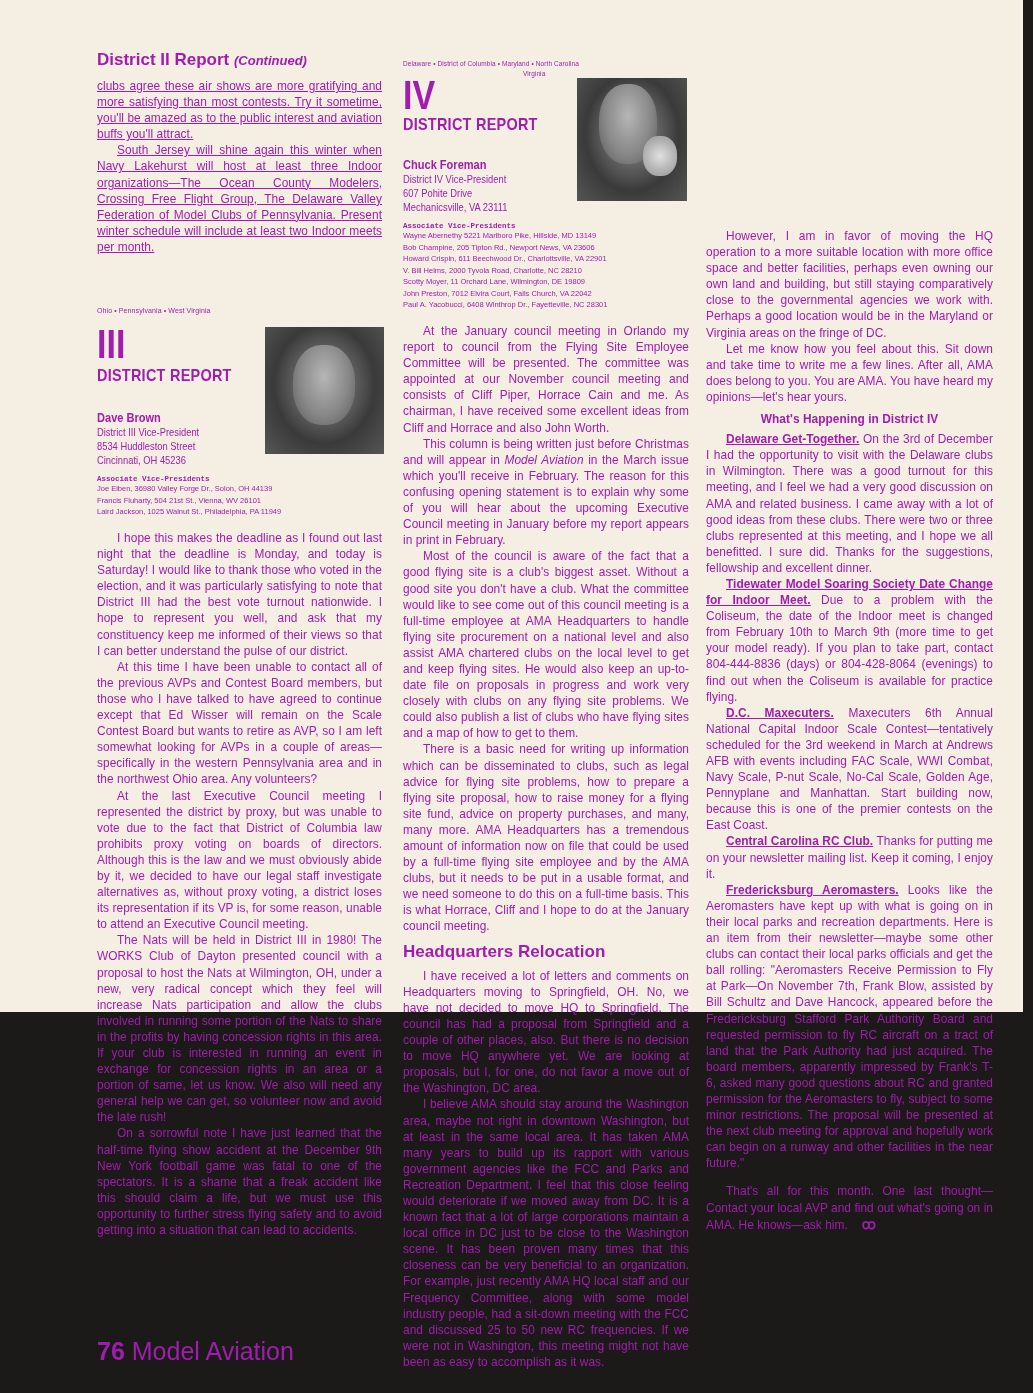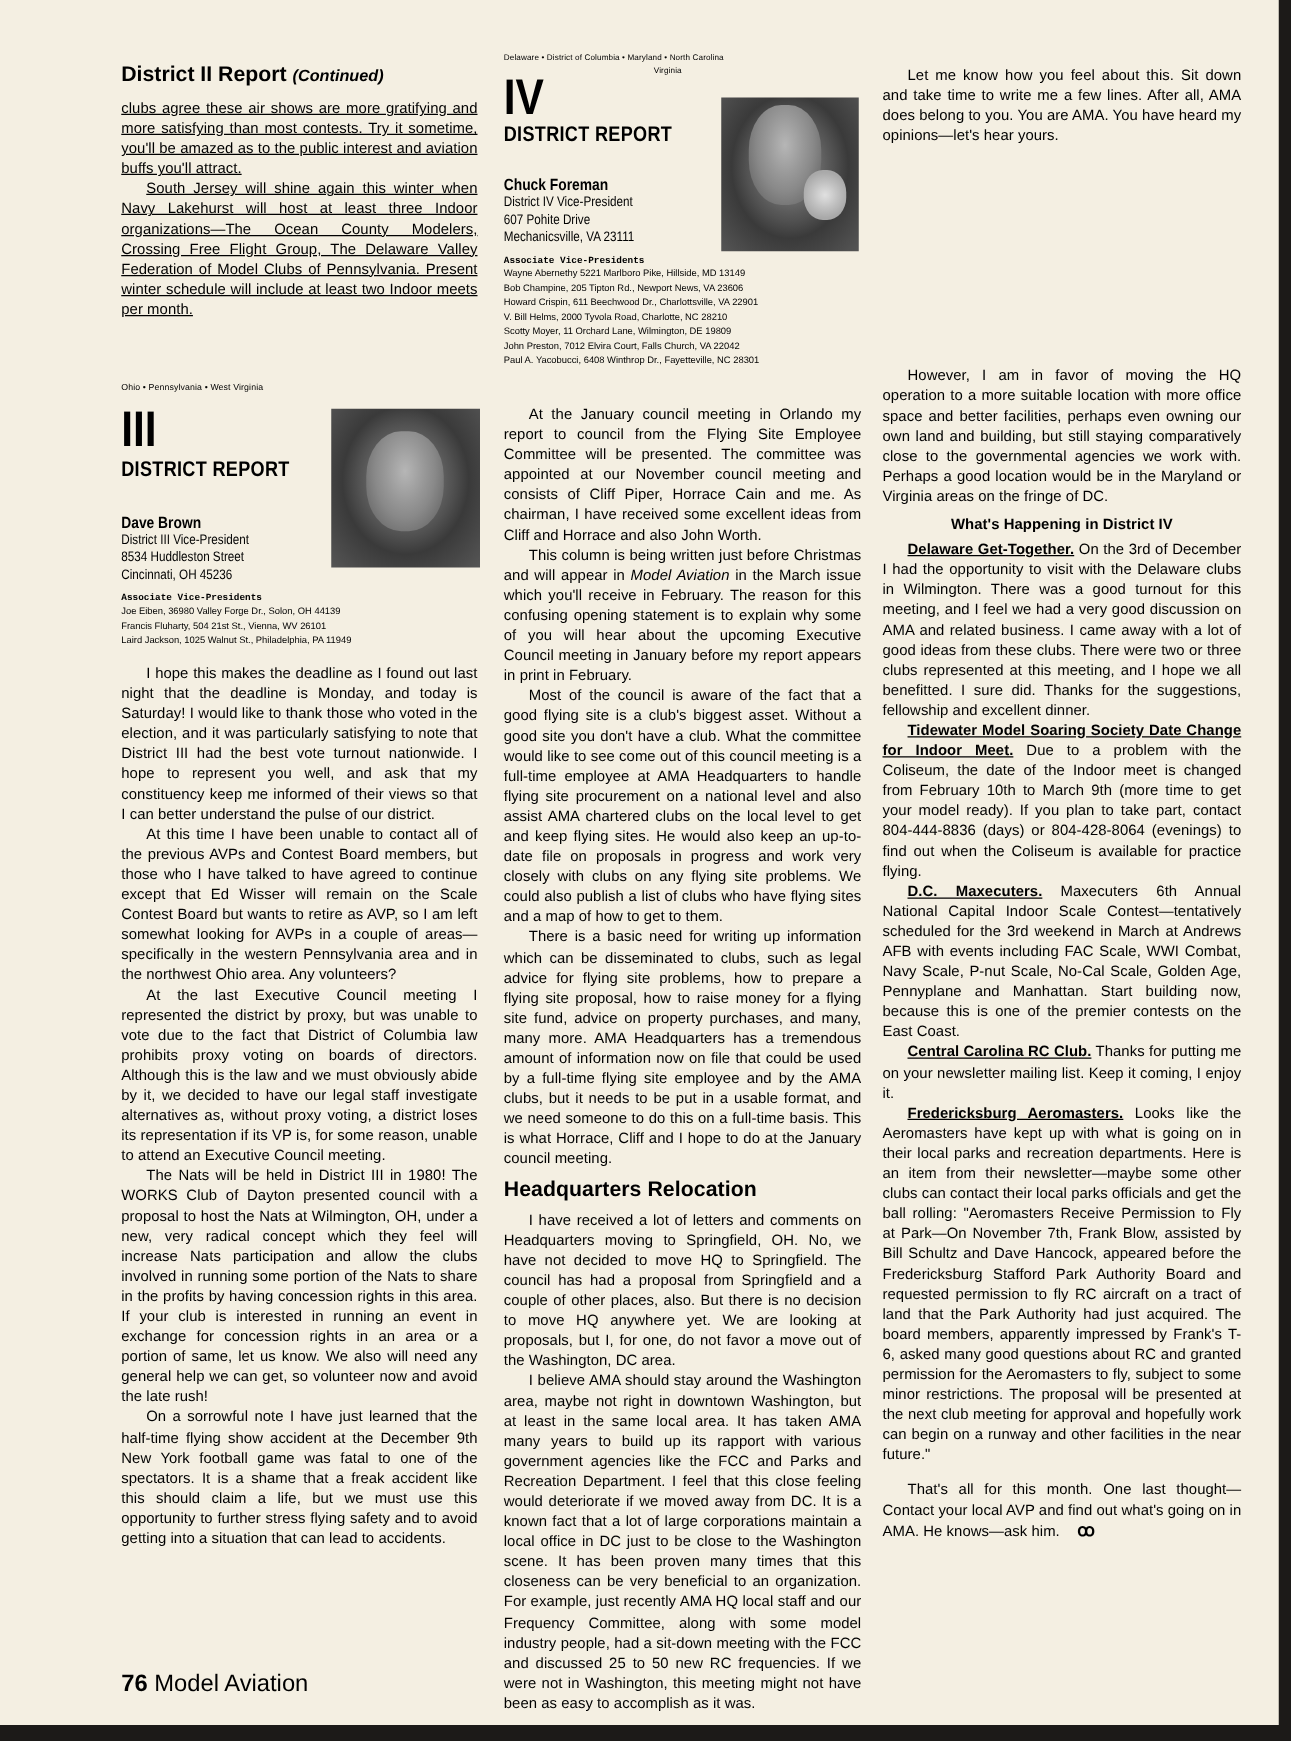--- a/index.html
+++ b/index.html
@@ -1,22 +1,22 @@
 <!DOCTYPE html>
 <html><head>
 <meta charset="utf-8">
 <style>
   html, body { margin:0; padding:0; }
   body {
     width:1033px; height:1393px; background:#1c1a18; position:relative; overflow:hidden;
     font-family:"Liberation Sans", sans-serif;
   }
   .page {
-    position:absolute; left:0; top:0; width:1023px; height:1380px;
-    background:#f4efe2; color:#000000;
+    position:absolute; left:0; top:0; width:1023px; height:1012px;
+    background:#f4efe2; color:#a21caf;
   }
   .col { position:absolute; top:0; }
   .c1 { left:97px; width:285px; }
   .c2 { left:403px; width:286px; }
   .c3 { left:706px; width:287px; }
   .body-text {
     font-family:"Liberation Sans", sans-serif; font-size:11.9px; line-height:16.1px;
     text-align:justify; margin:0; letter-spacing:0.05px;
   }
   .body-text p { margin:0; text-indent:20px; }
@@ -32,21 +32,21 @@
   .avp-title { font-size:7.5px; font-weight:bold; margin-top:8px;font-family:Liberation Mono, monospace; }
   .avp-line { font-size:7.5px; line-height:11.5px; white-space:nowrap; }
   .photo {
     position:absolute; background:
       radial-gradient(ellipse at 50% 45%, #8a8478 0%, #6d675e 30%, #3e3a35 60%, #5a554d 100%);
     filter:grayscale(1);
   }
   .photo .face { position:absolute; border-radius:45%; background:radial-gradient(ellipse at 50% 40%, #bdb5a6 0%, #8f887b 55%, #5f594f 100%); }
   .subhead { font-weight:bold; font-size:17px; margin:9px 0 8px 0; }
   .center-head { text-align:center; font-weight:bold; margin:6px 0 4px 0; }
-  .footer { position:absolute; left:97px; top:1337px; font-size:19px; }
+  .footer { position:absolute; left:97px; top:1337px; font-size:25px; }
   .footer .num { font-weight:bold; }
   .endmark { font-weight:bold; font-size:14px; margin-left:14px; }
 </style>
 </head>
 <body>
 
 <div class="page">
 
   <div class="cont-head">
     <span>District II Report</span>
@@ -77,21 +77,21 @@
   </div>
 
   <div class="col c1 body-text" style="top:530px;">
     <p>I hope this makes the deadline as I found out last night that the deadline is Monday, and today is Saturday! I would like to thank those who voted in the election, and it was particularly satisfying to note that District III had the best vote turnout nationwide. I hope to represent you well, and ask that my constituency keep me informed of their views so that I can better understand the pulse of our district.</p>
     <p>At this time I have been unable to contact all of the previous AVPs and Contest Board members, but those who I have talked to have agreed to continue except that Ed Wisser will remain on the Scale Contest Board but wants to retire as AVP, so I am left somewhat looking for AVPs in a couple of areas—specifically in the western Pennsylvania area and in the northwest Ohio area. Any volunteers?</p>
     <p>At the last Executive Council meeting I represented the district by proxy, but was unable to vote due to the fact that District of Columbia law prohibits proxy voting on boards of directors. Although this is the law and we must obviously abide by it, we decided to have our legal staff investigate alternatives as, without proxy voting, a district loses its representation if its VP is, for some reason, unable to attend an Executive Council meeting.</p>
     <p>The Nats will be held in District III in 1980! The WORKS Club of Dayton presented council with a proposal to host the Nats at Wilmington, OH, under a new, very radical concept which they feel will increase Nats participation and allow the clubs involved in running some portion of the Nats to share in the profits by having concession rights in this area. If your club is interested in running an event in exchange for concession rights in an area or a portion of same, let us know. We also will need any general help we can get, so volunteer now and avoid the late rush!</p>
     <p>On a sorrowful note I have just learned that the half-time flying show accident at the December 9th New York football game was fatal to one of the spectators. It is a shame that a freak accident like this should claim a life, but we must use this opportunity to further stress flying safety and to avoid getting into a situation that can lead to accidents.</p>
   </div>
 
-  <div class="col c2" style="top:43px;">
+  <div class="col c2" style="top:60px;">
     <div class="region" style="font-size:6.5px; width:255px; text-align:left;">Delaware • District of Columbia • Maryland • North Carolina</div>
     <div class="region" style="font-size:6.5px; position:absolute; left:120px; top:10px;">Virginia</div>
     <div class="roman" style="margin-top:10px;">IV</div>
     <div class="dr" style="margin-top:2px;">DISTRICT REPORT</div>
     <div class="vp-name" style="margin-top:22px;">Chuck Foreman</div>
     <div class="vp-line">District IV Vice-President</div>
     <div class="vp-line">607 Pohite Drive</div>
     <div class="vp-line">Mechanicsville, VA 23111</div>
     <div class="avp-title">Associate Vice-Presidents</div>
     <div class="avp-line">Wayne Abernethy  5221 Marlboro Pike, Hillside, MD 13149</div>
@@ -112,22 +112,22 @@
     <p>At the January council meeting in Orlando my report to council from the Flying Site Employee Committee will be presented. The committee was appointed at our November council meeting and consists of Cliff Piper, Horrace Cain and me. As chairman, I have received some excellent ideas from Cliff and Horrace and also John Worth.</p>
     <p><span>This column is being written just before Christmas and will appear in </span><i>Model Aviation</i><span> in the March issue which you'll receive in February. The reason for this confusing opening statement is to explain why some of you will hear about the upcoming Executive Council meeting in January before my report appears in print in February.</span></p>
     <p>Most of the council is aware of the fact that a good flying site is a club's biggest asset. Without a good site you don't have a club. What the committee would like to see come out of this council meeting is a full-time employee at AMA Headquarters to handle flying site procurement on a national level and also assist AMA chartered clubs on the local level to get and keep flying sites. He would also keep an up-to-date file on proposals in progress and work very closely with clubs on any flying site problems. We could also publish a list of clubs who have flying sites and a map of how to get to them.</p>
     <p>There is a basic need for writing up information which can be disseminated to clubs, such as legal advice for flying site problems, how to prepare a flying site proposal, how to raise money for a flying site fund, advice on property purchases, and many, many more. AMA Headquarters has a tremendous amount of information now on file that could be used by a full-time flying site employee and by the AMA clubs, but it needs to be put in a usable format, and we need someone to do this on a full-time basis. This is what Horrace, Cliff and I hope to do at the January council meeting.</p>
     <div class="subhead">Headquarters Relocation</div>
     <p>I have received a lot of letters and comments on Headquarters moving to Springfield, OH. No, we have not decided to move HQ to Springfield. The council has had a proposal from Springfield and a couple of other places, also. But there is no decision to move HQ anywhere yet. We are looking at proposals, but I, for one, do not favor a move out of the Washington, DC area.</p>
     <p>I believe AMA should stay around the Washington area, maybe not right in downtown Washington, but at least in the same local area. It has taken AMA many years to build up its rapport with various government agencies like the FCC and Parks and Recreation Department. I feel that this close feeling would deteriorate if we moved away from DC. It is a known fact that a lot of large corporations maintain a local office in DC just to be close to the Washington scene. It has been proven many times that this closeness can be very beneficial to an organization. For example, just recently AMA HQ local staff and our Frequency Committee, along with some model industry people, had a sit-down meeting with the FCC and discussed 25 to 50 new RC frequencies. If we were not in Washington, this meeting might not have been as easy to accomplish as it was.</p>
   </div>
 
   <div class="col c3 body-text" style="top:52px;">
+    <p style="margin-top:176px;">However, I am in favor of moving the HQ operation to a more suitable location with more office space and better facilities, perhaps even owning our own land and building, but still staying comparatively close to the governmental agencies we work with. Perhaps a good location would be in the Maryland or Virginia areas on the fringe of DC.</p>
     <p>Let me know how you feel about this. Sit down and take time to write me a few lines. After all, AMA does belong to you. You are AMA. You have heard my opinions—let's hear yours.</p>
-    <p style="margin-top:176px;">However, I am in favor of moving the HQ operation to a more suitable location with more office space and better facilities, perhaps even owning our own land and building, but still staying comparatively close to the governmental agencies we work with. Perhaps a good location would be in the Maryland or Virginia areas on the fringe of DC.</p>
     <div class="center-head">What's Happening in District IV</div>
     <p><span class="b">Delaware Get-Together.</span><span> On the 3rd of December I had the opportunity to visit with the Delaware clubs in Wilmington. There was a good turnout for this meeting, and I feel we had a very good discussion on AMA and related business. I came away with a lot of good ideas from these clubs. There were two or three clubs represented at this meeting, and I hope we all benefitted. I sure did. Thanks for the suggestions, fellowship and excellent dinner.</span></p>
     <p><span class="b">Tidewater Model Soaring Society Date Change for Indoor Meet.</span><span> Due to a problem with the Coliseum, the date of the Indoor meet is changed from February 10th to March 9th (more time to get your model ready). If you plan to take part, contact 804-444-8836 (days) or 804-428-8064 (evenings) to find out when the Coliseum is available for practice flying.</span></p>
     <p><span class="b">D.C. Maxecuters.</span><span> Maxecuters 6th Annual National Capital Indoor Scale Contest—tentatively scheduled for the 3rd weekend in March at Andrews AFB with events including FAC Scale, WWI Combat, Navy Scale, P-nut Scale, No-Cal Scale, Golden Age, Pennyplane and Manhattan. Start building now, because this is one of the premier contests on the East Coast.</span></p>
     <p><span class="b">Central Carolina RC Club.</span><span> Thanks for putting me on your newsletter mailing list. Keep it coming, I enjoy it.</span></p>
     <p><span class="b">Fredericksburg Aeromasters.</span><span> Looks like the Aeromasters have kept up with what is going on in their local parks and recreation departments. Here is an item from their newsletter—maybe some other clubs can contact their local parks officials and get the ball rolling: "Aeromasters Receive Permission to Fly at Park—On November 7th, Frank Blow, assisted by Bill Schultz and Dave Hancock, appeared before the Fredericksburg Stafford Park Authority Board and requested permission to fly RC aircraft on a tract of land that the Park Authority had just acquired. The board members, apparently impressed by Frank's T-6, asked many good questions about RC and granted permission for the Aeromasters to fly, subject to some minor restrictions. The proposal will be presented at the next club meeting for approval and hopefully work can begin on a runway and other facilities in the near future."</span></p>
     <p style="margin-top:12px;"><span>That's all for this month. One last thought—Contact your local AVP and find out what's going on in AMA. He knows—ask him.</span><span class="endmark">ꝏ</span></p>
   </div>
 
   <div class="footer">

